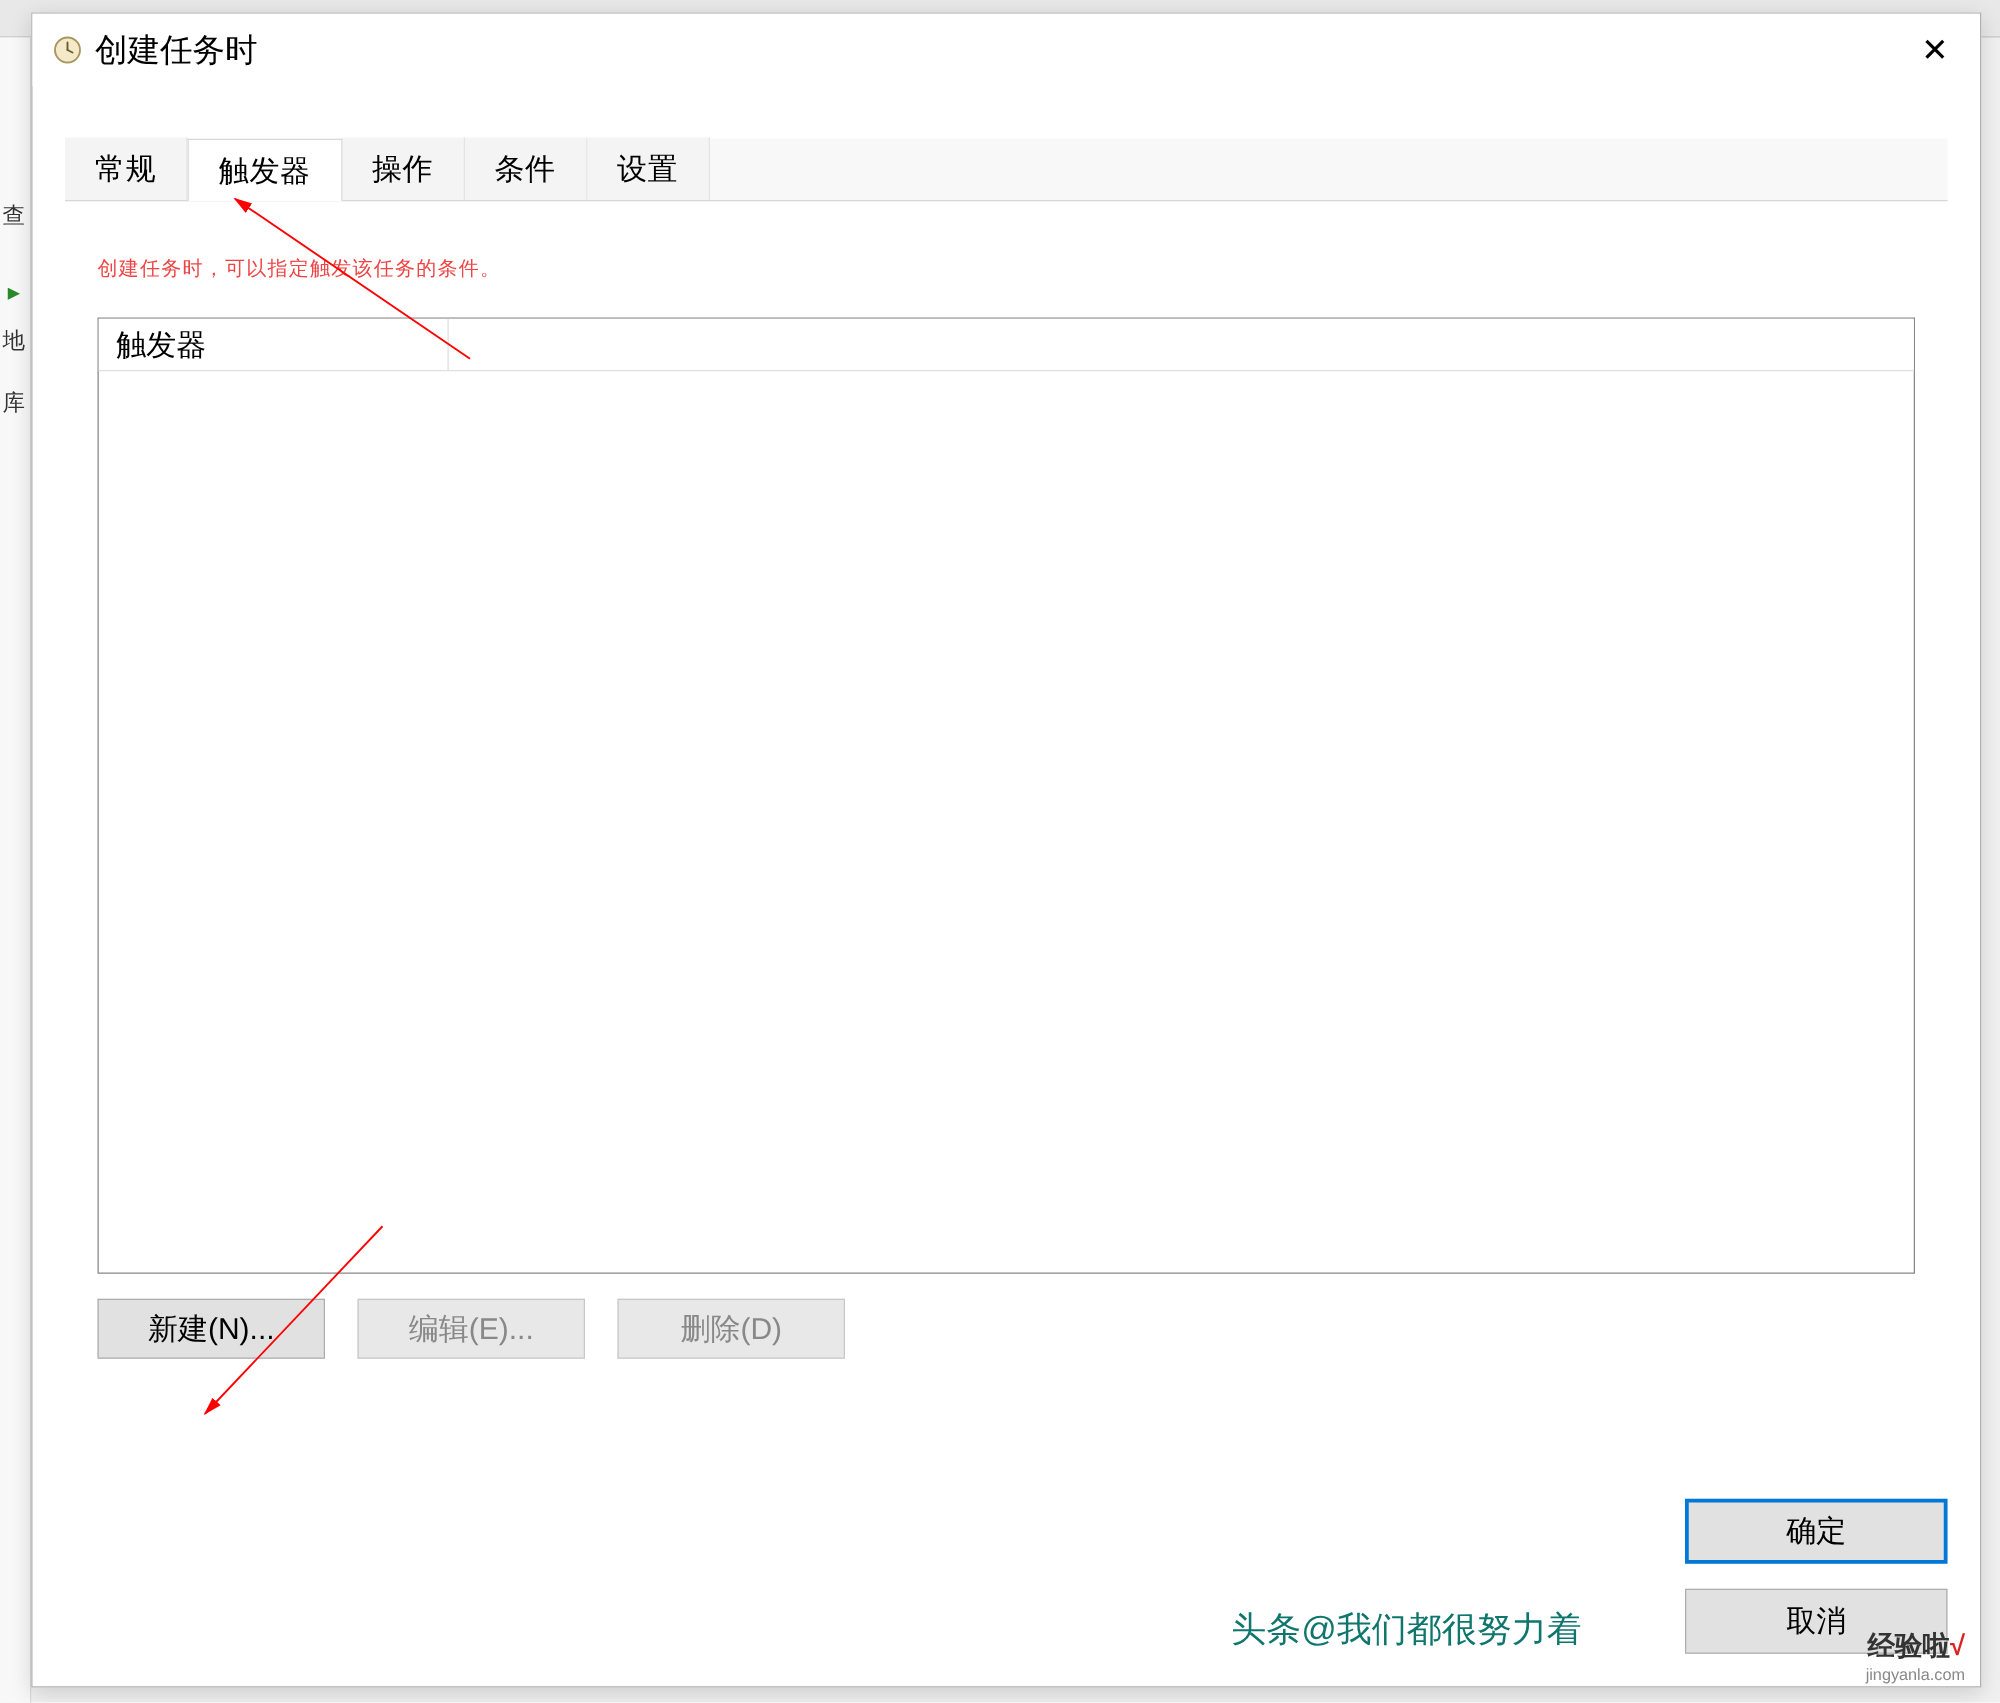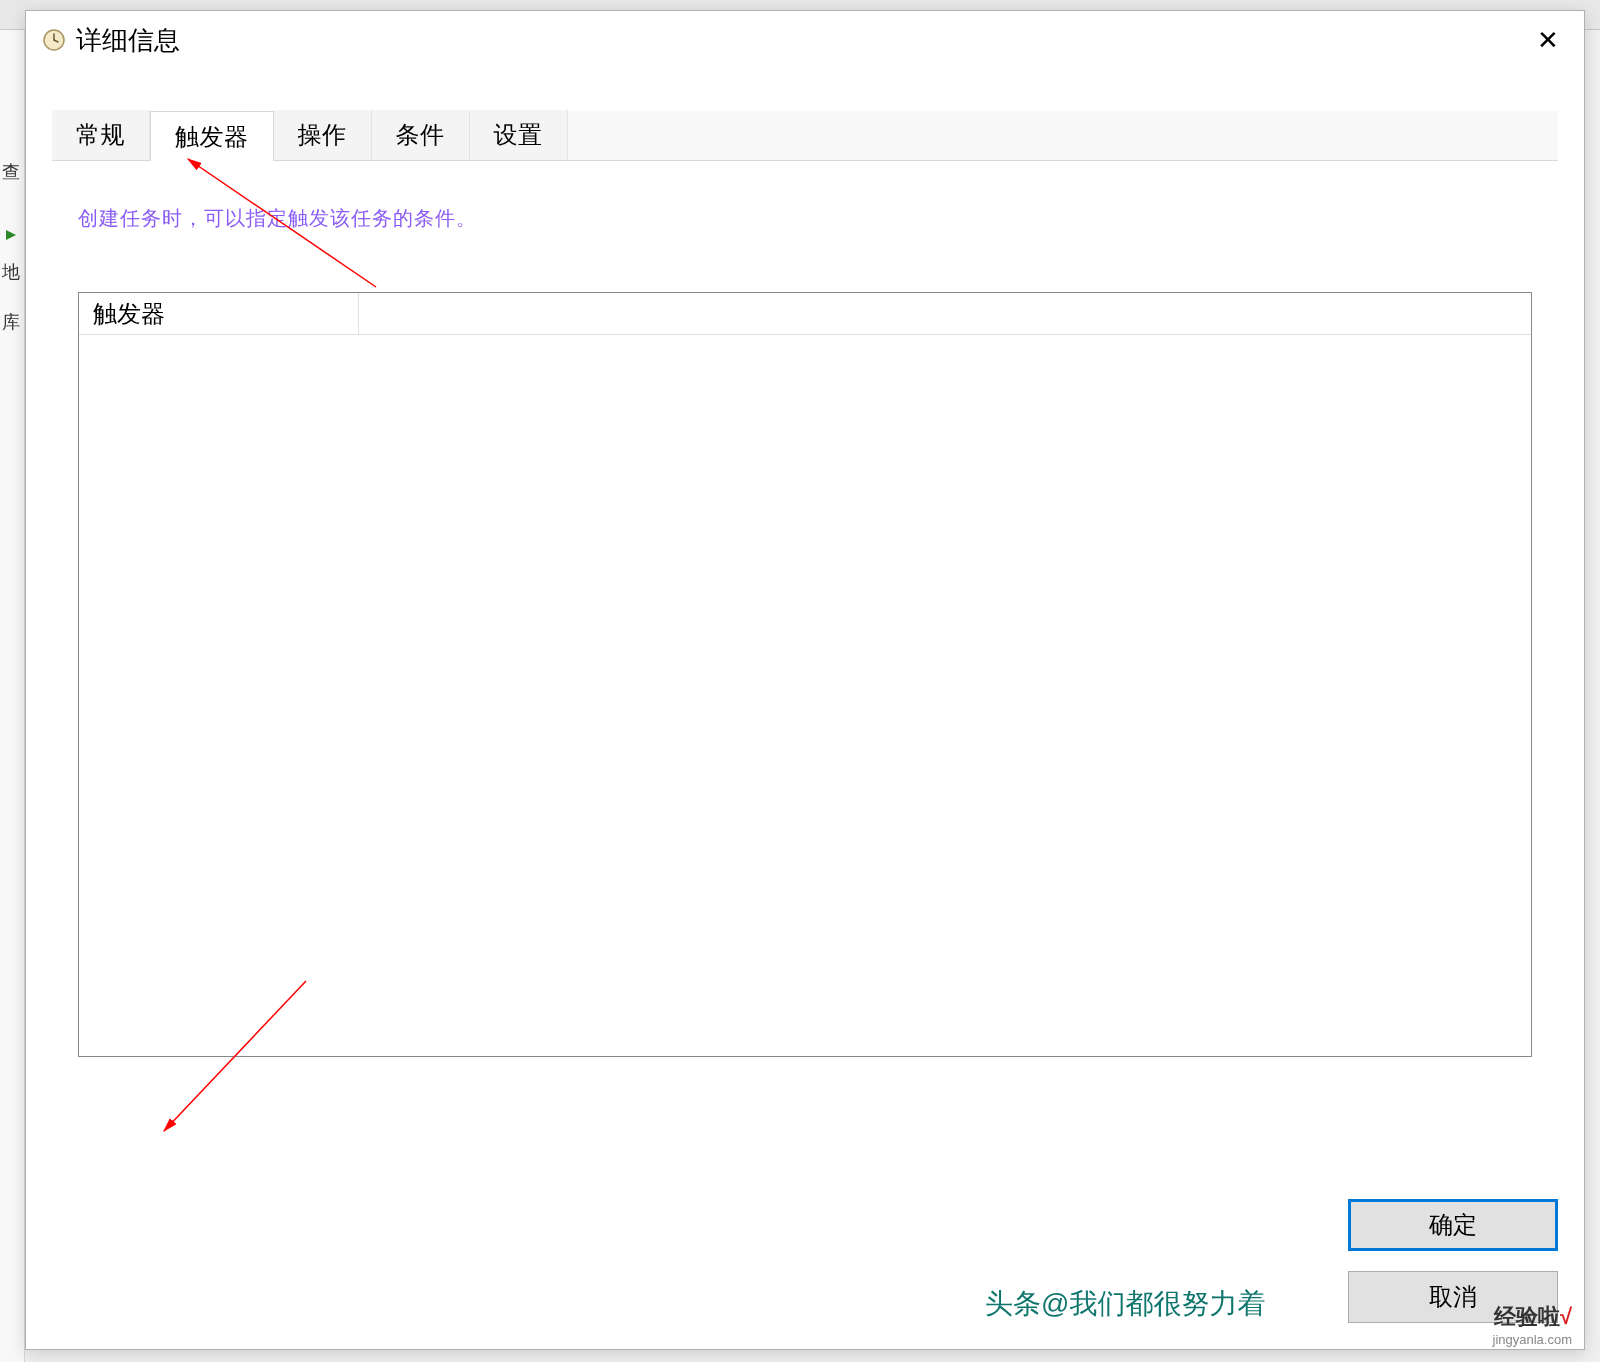--- a/index.html
+++ b/index.html
@@ -114,23 +114,23 @@
       margin-bottom: -1px;
       position: relative;
       z-index: 2;
     }
     .tab-content {
       padding: 44px 26px 30px 26px;
       height: calc(100% - 50px);
       position: relative;
     }
     .description {
-      font-size: 20px;
-      color: #8b5cf6;
-      margin-bottom: 60px;
+      font-size: 16px;
+      color: #ef4444;
+      margin-bottom: 28px;
       letter-spacing: 1px;
     }
     .table-container {
       border: 1px solid #888;
       height: 765px;
       background: #ffffff;
     }
     .table-header {
       display: flex;
       height: 42px;
@@ -237,21 +237,21 @@
 
 <div class="dialog">
   <div class="titlebar">
     <span class="titlebar-icon">
       <svg viewBox="0 0 24 24" width="24" height="24">
         <circle cx="12" cy="12" r="10" fill="#f4e9c8" stroke="#a89660" stroke-width="1.5"></circle>
         <line x1="12" y1="12" x2="12" y2="6" stroke="#6a5a30" stroke-width="1.5" stroke-linecap="round"></line>
         <line x1="12" y1="12" x2="16" y2="14" stroke="#6a5a30" stroke-width="1.5" stroke-linecap="round"></line>
       </svg>
     </span>
-    <span class="titlebar-title">详细信息</span>
+    <span class="titlebar-title">创建任务时</span>
     <span class="titlebar-close">✕</span>
   </div>
 
   <div class="dialog-body">
     <div class="tabs">
       <div class="tab">常规</div>
       <div class="tab active">触发器</div>
       <div class="tab">操作</div>
       <div class="tab">条件</div>
       <div class="tab">设置</div>
@@ -259,20 +259,25 @@
 
     <div class="tab-content">
       <div class="description">创建任务时，可以指定触发该任务的条件。</div>
 
       <div class="table-container">
         <div class="table-header">
           <div class="th col-trigger">触发器</div>
         </div>
       </div>
 
+      <div class="button-row">
+        <button class="btn">新建(N)...</button>
+        <button class="btn disabled">编辑(E)...</button>
+        <button class="btn disabled">删除(D)</button>
+      </div>
     </div>
   </div>
 
   <div class="dialog-footer">
     <button class="btn primary-focus">确定</button>
     <button class="btn">取消</button>
   </div>
 
   <svg class="arrow" style="top:136px; left:150px;" width="220" height="150">
     <defs>

